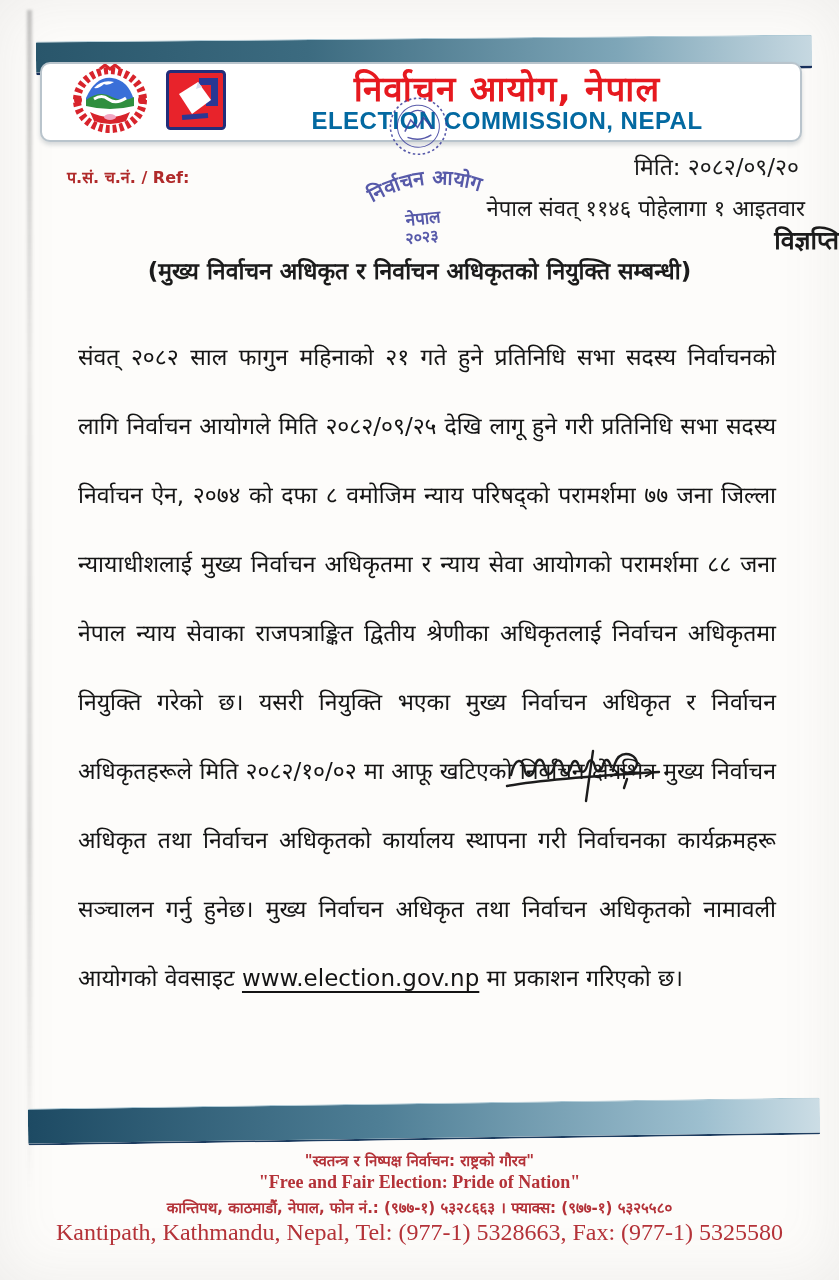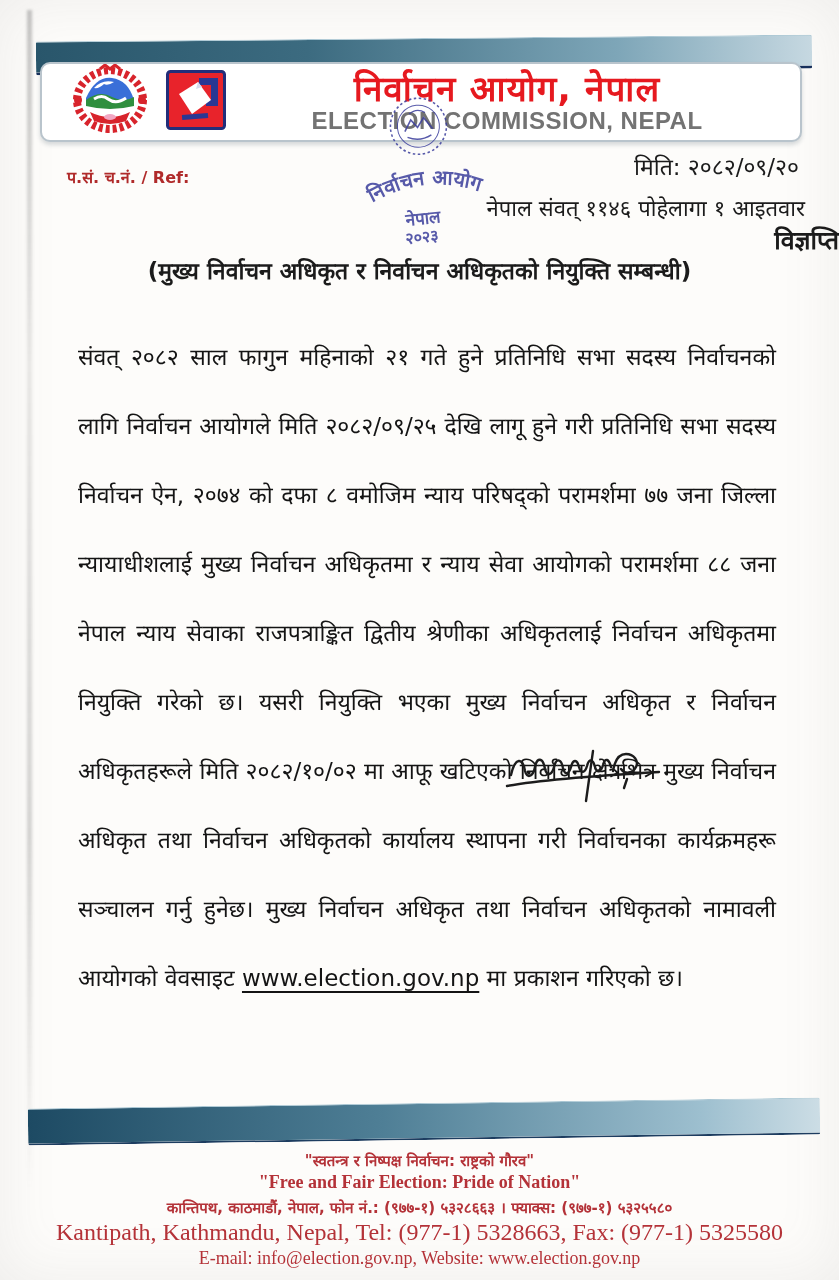--- a/index.html
+++ b/index.html
@@ -19,21 +19,21 @@
   .bar.bottom{left:28px;top:1103px;width:792px;height:34px;transform:rotate(-0.8deg);
     background:linear-gradient(90deg,#1d4a63 0%,#4f7f96 45%,#9dbfcf 85%,#ccdde5 100%);
     border-bottom:2px solid #1d3d60;}
   
   .header-panel{position:absolute;left:40px;top:62px;width:762px;height:80px;
     background:#fff;border:2px solid #b9c4cc;border-radius:10px;
     box-shadow:0 3px 4px rgba(40,60,80,.18);
     display:flex;align-items:center;gap:18px;padding:0 30px;box-sizing:border-box;}
   .titles{flex:1;text-align:center;line-height:1.05;}
   .title-np{color:#e6191f;font-weight:bold;font-size:35px;letter-spacing:1px;}
-  .title-en{color:#737373;font-weight:800;font-size:24px;letter-spacing:.5px;
+  .title-en{color:#0369a1;font-weight:800;font-size:24px;letter-spacing:.5px;
     font-family:"Liberation Sans",sans-serif;}
   
   .stamp{position:absolute;left:338px;top:92px;opacity:.85;transform:rotate(-6deg);z-index:6;}
   .stamp text{fill:#3b3e9c;font-weight:bold;font-family:"DejaVu Sans",sans-serif;}
   
   .ref{position:absolute;left:42px;top:166px;color:#b02a2a;font-weight:bold;font-size:16px;margin-left:25px;}
   .dateblock{position:absolute;right:34px;top:150px;text-align:right;}
   .date-line{font-size:23px;padding-right:6px;}
   .samvat-line{font-size:22px;margin-top:10px;}
   
@@ -141,16 +141,15 @@
   </div>
 
 
   <div class="bar bottom"></div>
 
   <div class="footer">
     <div class="f-np">"स्वतन्त्र र निष्पक्ष निर्वाचन: राष्ट्रको गौरव"</div>
     <div class="f-en">"Free and Fair Election: Pride of Nation"</div>
     <div class="f-np2">कान्तिपथ, काठमाडौं, नेपाल, फोन नं.: (९७७-१) ५३२८६६३ । फ्याक्स: (९७७-१) ५३२५५८०</div>
     <div class="f-en2">Kantipath, Kathmandu, Nepal, Tel: (977-1) 5328663, Fax: (977-1) 5325580</div>
-    <div class="f-en3">E-mail: info@election.gov.np, Website: www.election.gov.np</div>
   </div>
 
 </div>
 
 </body></html>

